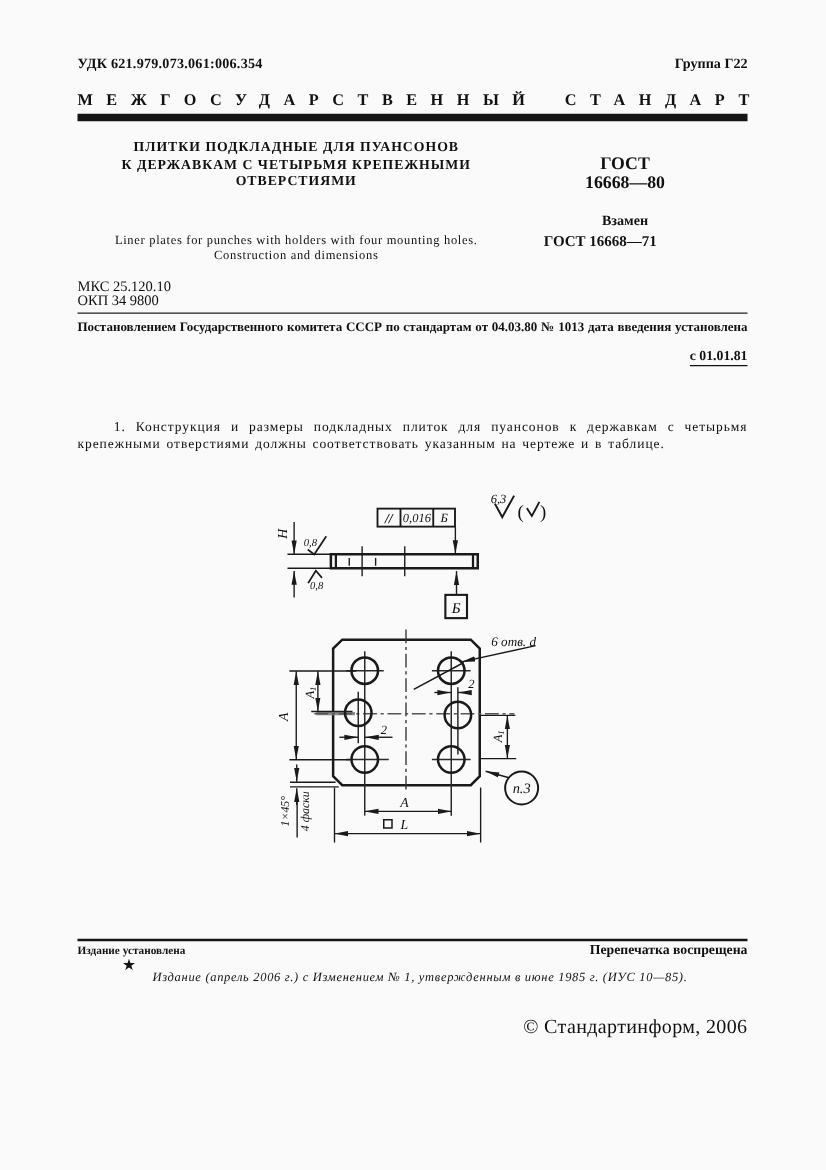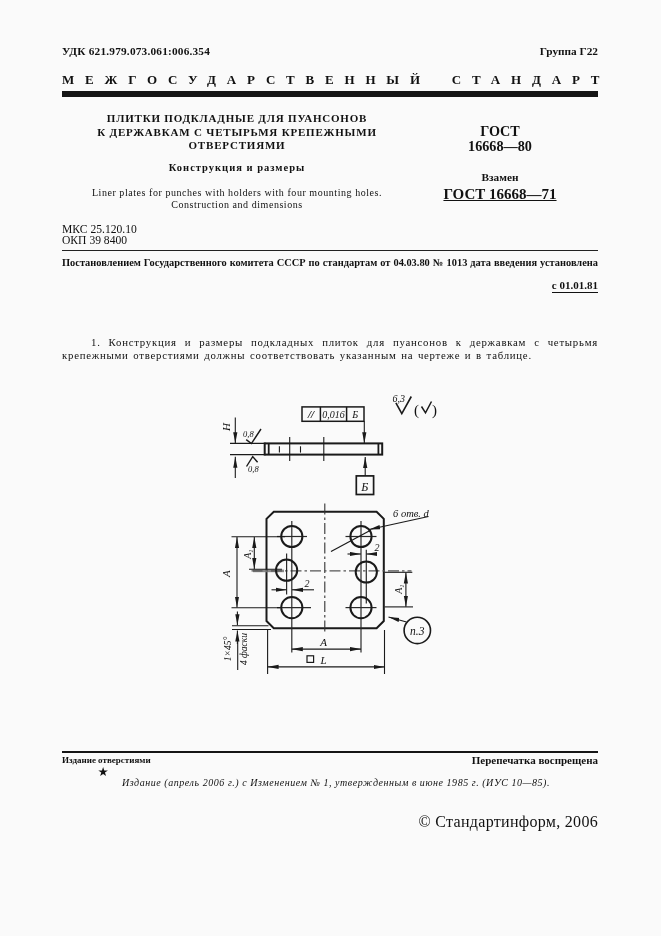--- a/index.html
+++ b/index.html
@@ -15,32 +15,31 @@
 <div class="abs b" style="left:62px;top:45px;font-size:11.3px;letter-spacing:0.2px;">УДК 621.979.073.061:006.354</div>
 
 <div class="abs b" style="left:398px;top:45px;width:200px;font-size:11.3px;text-align:right;">Группа Г22</div>
 
 <div class="abs b" id="mgs" style="left:62px;top:71.5px;font-size:13px;white-space:nowrap;letter-spacing:10.8px;word-spacing:7px;">МЕЖГОСУДАРСТВЕННЫЙ СТАНДАРТ</div>
 
 <div class="abs" style="left:62px;top:90.5px;width:536px;height:6px;background:#151515;"></div>
 
 <div class="abs b" style="left:62px;top:112px;width:350px;font-size:11px;letter-spacing:0.8px;text-align:center;line-height:13.6px;">ПЛИТКИ ПОДКЛАДНЫЕ ДЛЯ ПУАНСОНОВ<br>К ДЕРЖАВКАМ С ЧЕТЫРЬМЯ КРЕПЕЖНЫМИ<br>ОТВЕРСТИЯМИ</div>
 
-<div class="abs b" style="left:62px;top:162px;width:350px;font-size:10.5px;letter-spacing:1px;text-align:center;">Конструкция и размеры</div>
 
 <div class="abs" style="left:62px;top:187px;width:350px;font-size:10px;letter-spacing:0.55px;text-align:center;line-height:11.6px;">Liner plates for punches with holders with four mounting holes.<br>Construction and dimensions</div>
 
 <div class="abs b" style="left:435px;top:123.5px;width:130px;font-size:14.2px;text-align:center;line-height:15.2px;">ГОСТ<br>16668—80</div>
 
 <div class="abs b" style="left:435px;top:171px;width:130px;font-size:11.3px;text-align:center;">Взамен</div>
-<div class="abs b" style="left:435px;top:186px;width:130px;font-size:15px;text-align:center;text-decoration:underline;">ГОСТ 16668—71</div>
+<div class="abs b" style="left:435px;top:186px;width:130px;font-size:12px;">ГОСТ 16668—71</div>
 
 <div class="abs" style="left:62px;top:222.5px;font-size:11.6px;">МКС 25.120.10</div>
 
-<div class="abs" style="left:62px;top:233.5px;font-size:11.6px;">ОКП 39 8400</div>
+<div class="abs" style="left:62px;top:233.5px;font-size:11.6px;">ОКП 34 9800</div>
 
 <div class="abs" style="left:62px;top:250px;width:536px;height:1.4px;background:#222;"></div>
 
 <div class="abs b" style="left:62px;top:257px;width:536px;font-size:10.4px;text-align:justify;text-align-last:justify;">Постановлением Государственного комитета СССР по стандартам от 04.03.80 № 1013 дата введения установлена</div>
 
 <div class="abs b" style="left:398px;top:279px;width:200px;font-size:11px;text-align:right;"><span style="border-bottom:1.4px solid #111;padding-bottom:1px;">с 01.01.81</span></div>
 
 
 <div class="abs" style="left:62px;top:336px;width:536px;font-size:10.8px;letter-spacing:0.75px;word-spacing:1.2px;line-height:13.3px;text-align:justify;text-indent:29px;">1.&nbsp;Конструкция&nbsp;и&nbsp;размеры&nbsp;подкладных&nbsp;плиток&nbsp;для&nbsp;пуансонов&nbsp;к&nbsp;державкам&nbsp;с&nbsp;четырьмя крепежными отверстиями должны соответствовать указанным на чертеже и в таблице.</div>
 
@@ -197,21 +196,21 @@
 
     <line x1="406.5" y1="622" x2="388.5" y2="617" stroke-width="1.1" marker-end="url(#arr)"></line>
 
     <circle cx="417.3" cy="630.4" r="13.2" stroke-width="1.6" fill="#fafafa"></circle>
     <text x="417.3" y="634.6" font-size="11.5" font-style="italic" fill="#111" stroke="none" text-anchor="middle">п.3</text>
   </g>
 </svg>
 
 <div class="abs" style="left:62px;top:751px;width:536px;height:2px;background:#151515;"></div>
 
-<div class="abs b" style="left:62px;top:755px;font-size:9px;">Издание отверстиями</div>
+<div class="abs b" style="left:62px;top:755px;font-size:9px;">Издание установлена</div>
 
 <div class="abs b" style="left:398px;top:753.5px;width:200px;font-size:11px;text-align:right;">Перепечатка воспрещена</div>
 
 <div class="abs" style="left:97.5px;top:764px;font-size:12.5px;">★</div>
 
 <div class="abs" style="left:68px;top:776.5px;width:536px;font-size:10px;letter-spacing:0.55px;font-style:italic;text-align:center;">Издание (апрель 2006 г.) с Изменением № 1, утвержденным в июне 1985 г. (ИУС 10—85).</div>
 
 
 <div class="abs" style="left:298px;top:812.5px;width:300px;font-size:16px;letter-spacing:0.3px;text-align:right;">© Стандартинформ, 2006</div>
 

